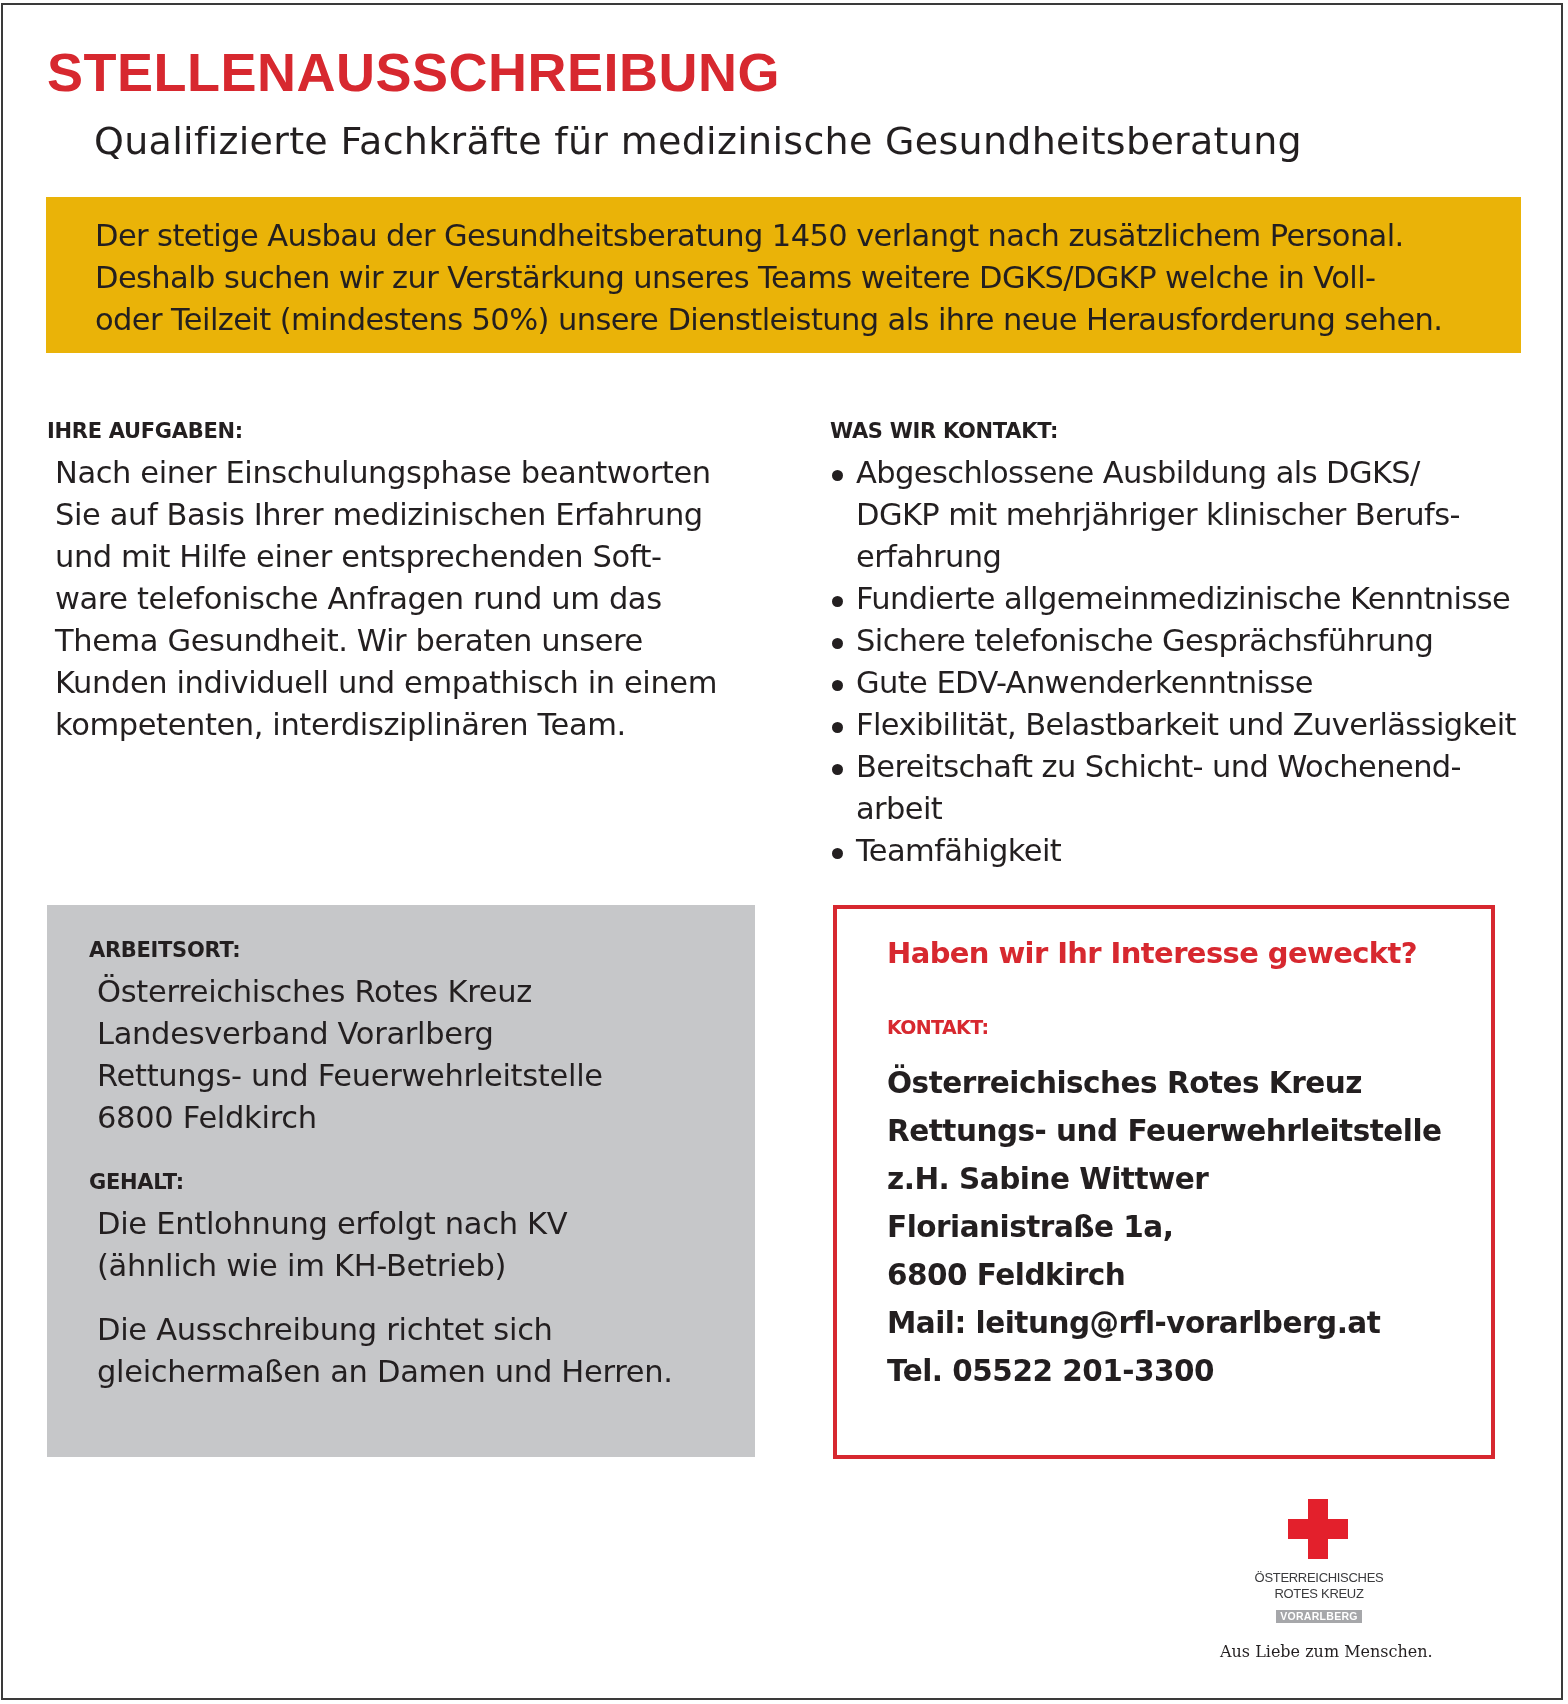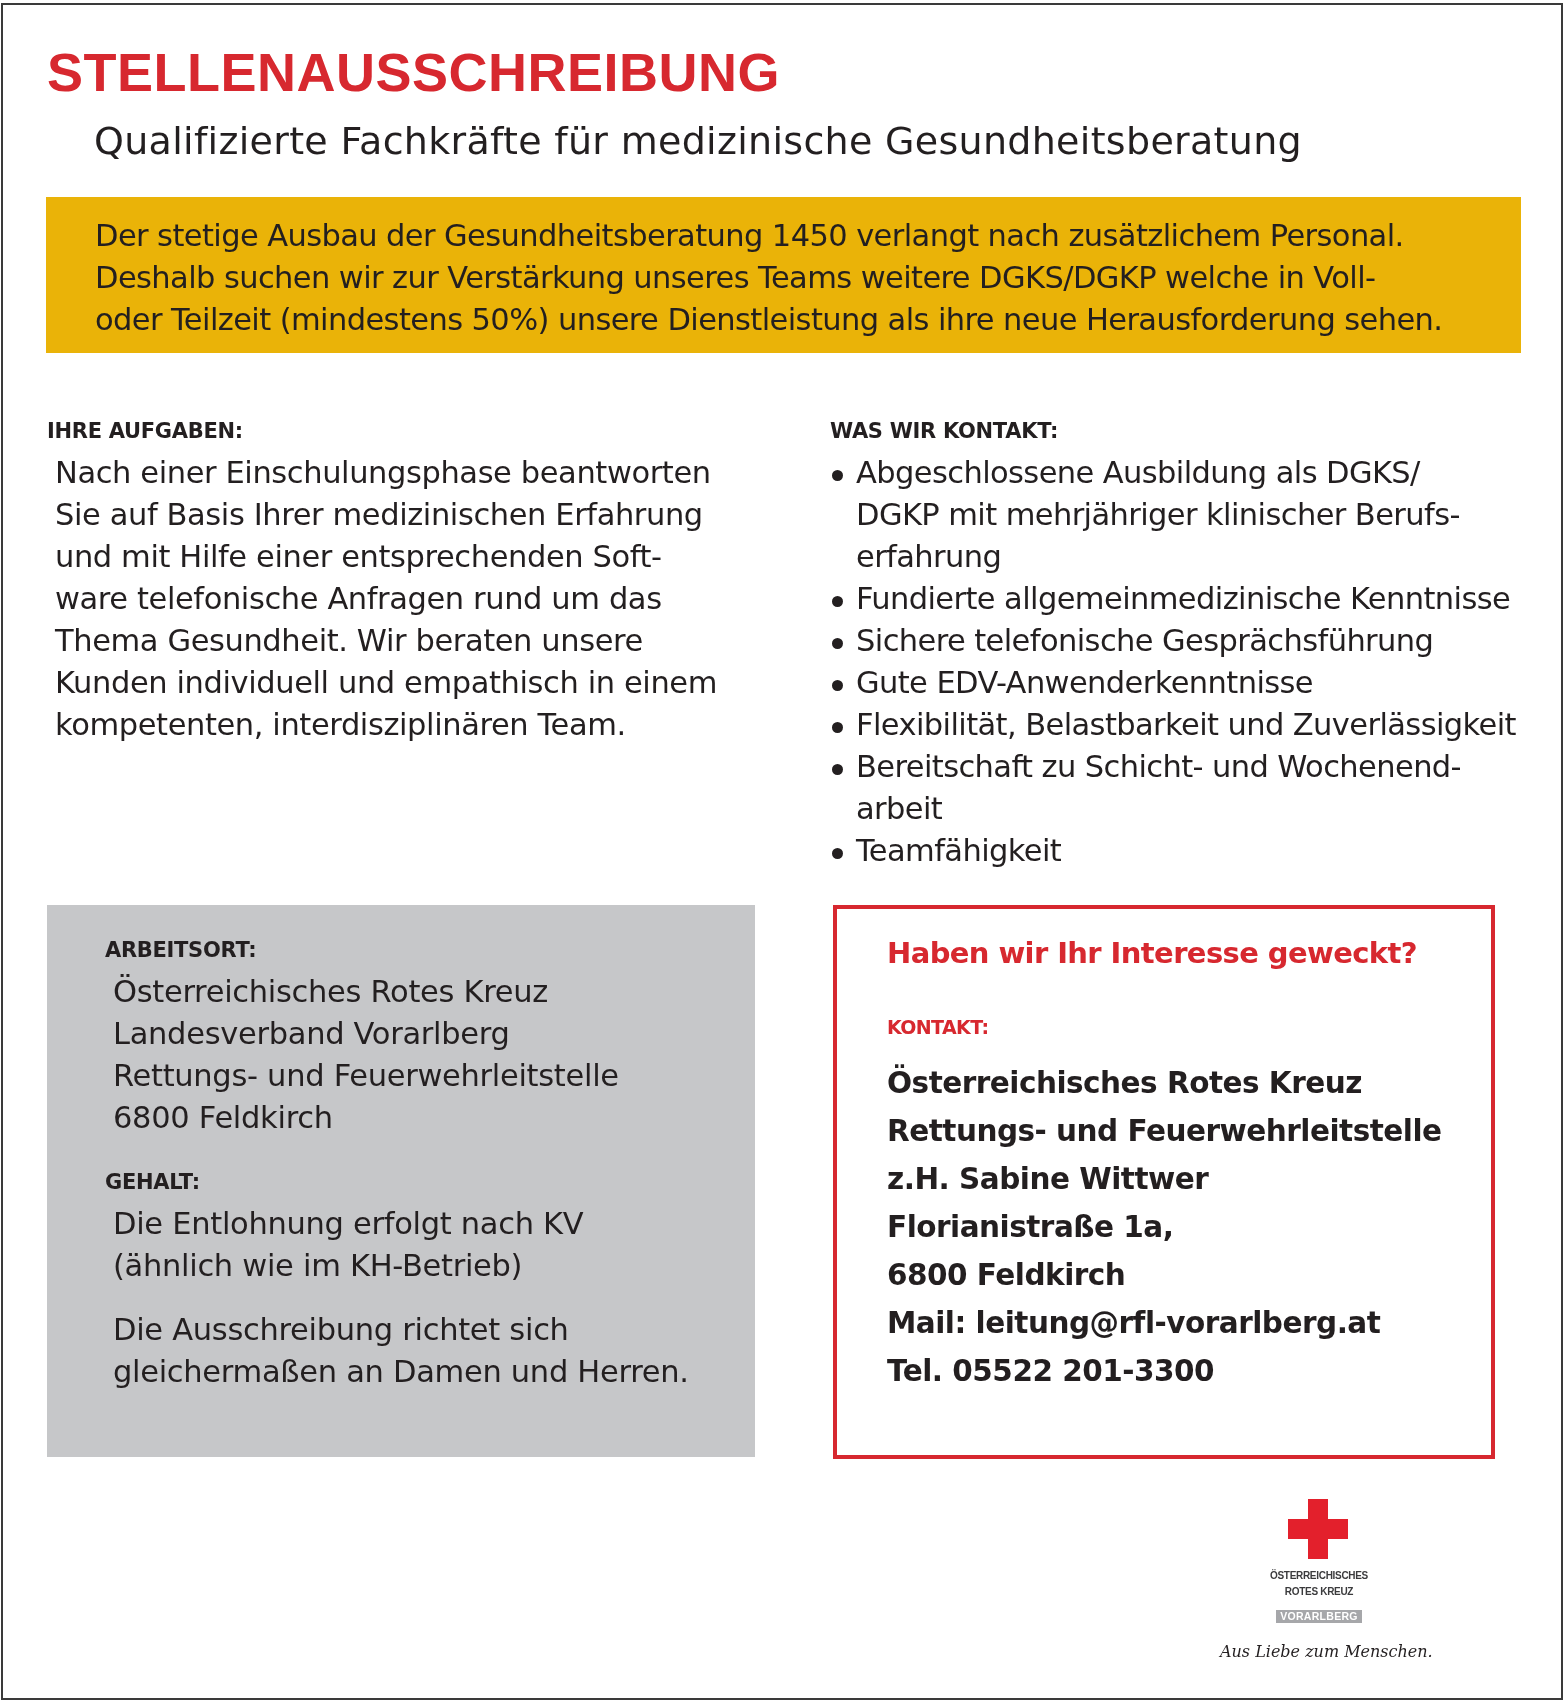--- a/index.html
+++ b/index.html
@@ -106,21 +106,21 @@
       color: #231f20;
       white-space: nowrap;
       letter-spacing: -0.6px;
     }
     .info-box {
       position: absolute;
       left: 47px; top: 905px;
       width: 708px; height: 552px;
       background: #c6c7c9;
       box-sizing: border-box;
-      padding: 24px 20px 0 58px;
+      padding: 24px 20px 0 42px;
     }
     .info-block { margin-bottom: 22px; }
     .info-box .col-line { letter-spacing: -0.3px; }
     .contact-box {
       position: absolute;
       left: 833px; top: 905px;
       width: 662px; height: 554px;
       border: 4px solid #d7282f;
       box-sizing: border-box;
       padding: 22px 20px 0 50px;
@@ -174,22 +174,22 @@
       position: absolute;
       left: 0; top: 20px;
       width: 60px; height: 20px;
       background: #e3202c;
     }
     .logo-line1, .logo-line2 {
       position: absolute;
       left: 0; width: 178px;
       text-align: center;
       font-family: "Liberation Sans", sans-serif;
-      font-weight: bold;
-      font-size: 10px;
+      font-weight: normal;
+      font-size: 13px;
       color: #3b3b3d;
       letter-spacing: -0.3px;
       white-space: nowrap;
     }
     .logo-line1 { top: 74px; }
     .logo-line2 { top: 90px; }
     .logo-badge {
       position: absolute;
       left: 46px; top: 114px;
       width: 86px; height: 13px;
@@ -201,21 +201,20 @@
       line-height: 13px;
       text-align: center;
       letter-spacing: 0.3px;
     }
     .tagline {
       position: absolute;
       left: -10px; top: 146px;
       width: 200px;
       text-align: center;
       font-family: "DejaVu Serif", serif;
-      font-style: italic;
       font-size: 16px;
       color: #231f20;
       white-space: nowrap;
     }
   </style>
 </head>
 <body>
 
 <div class="frame"></div>
 

